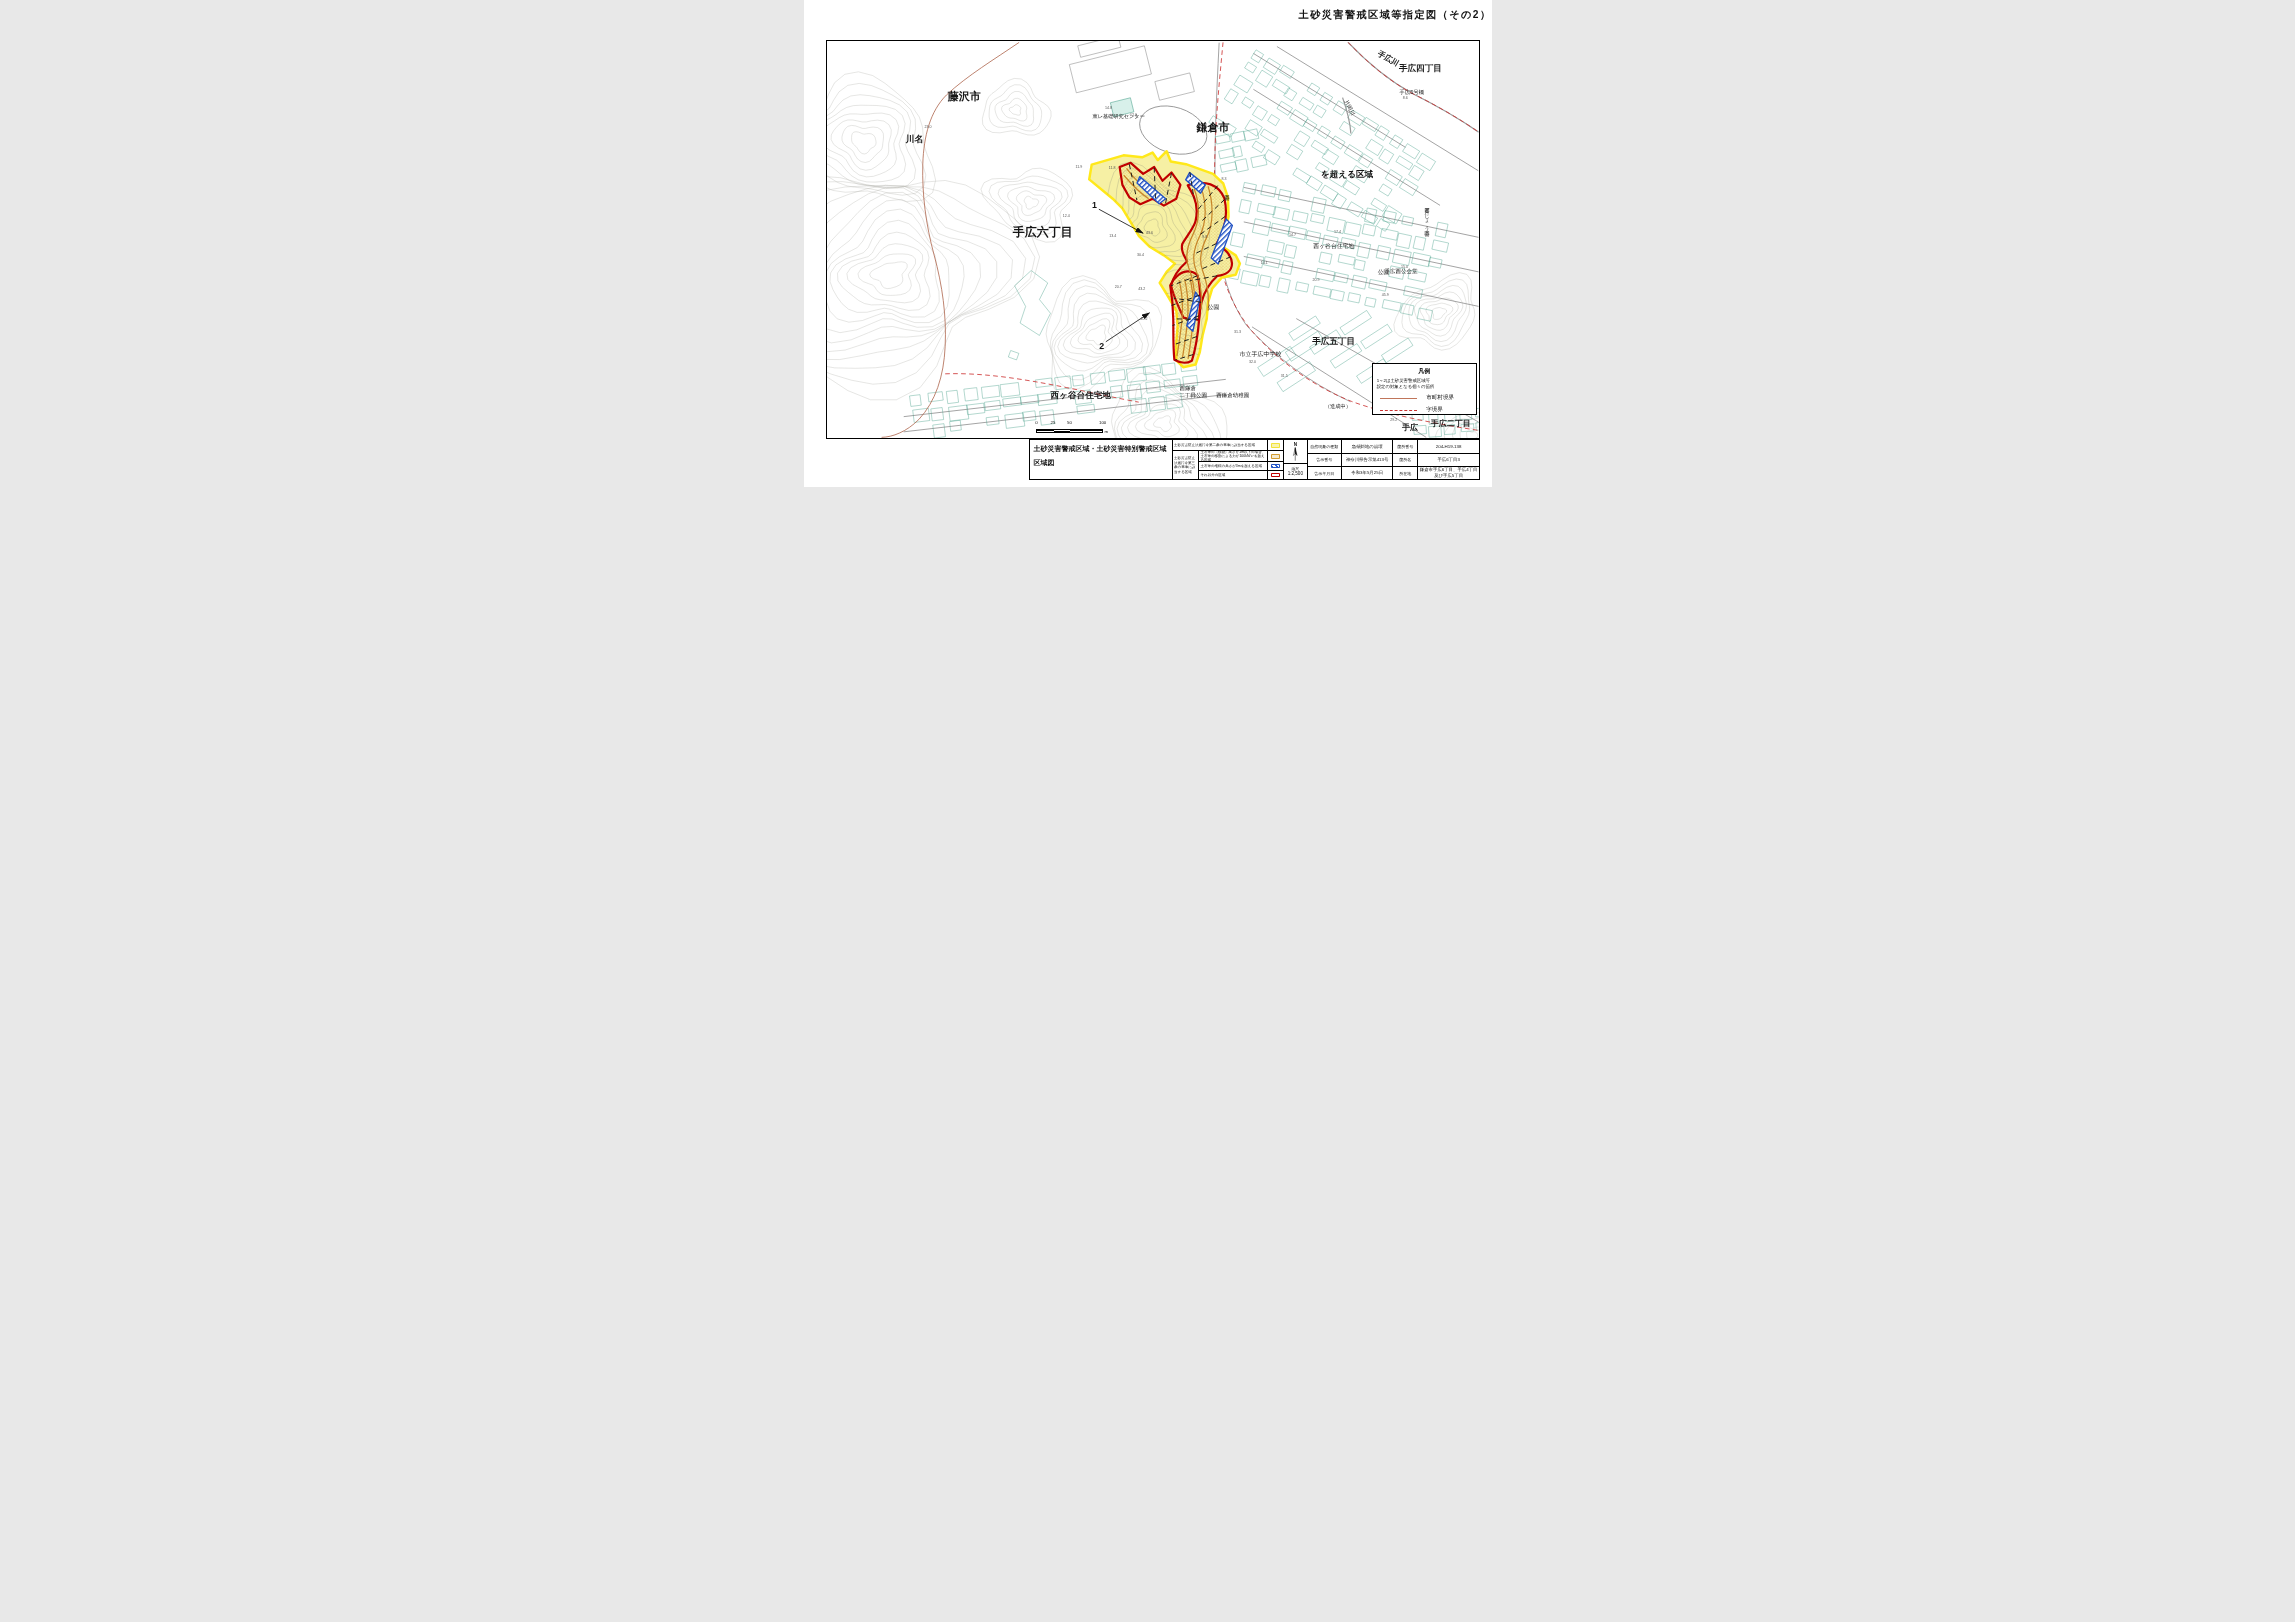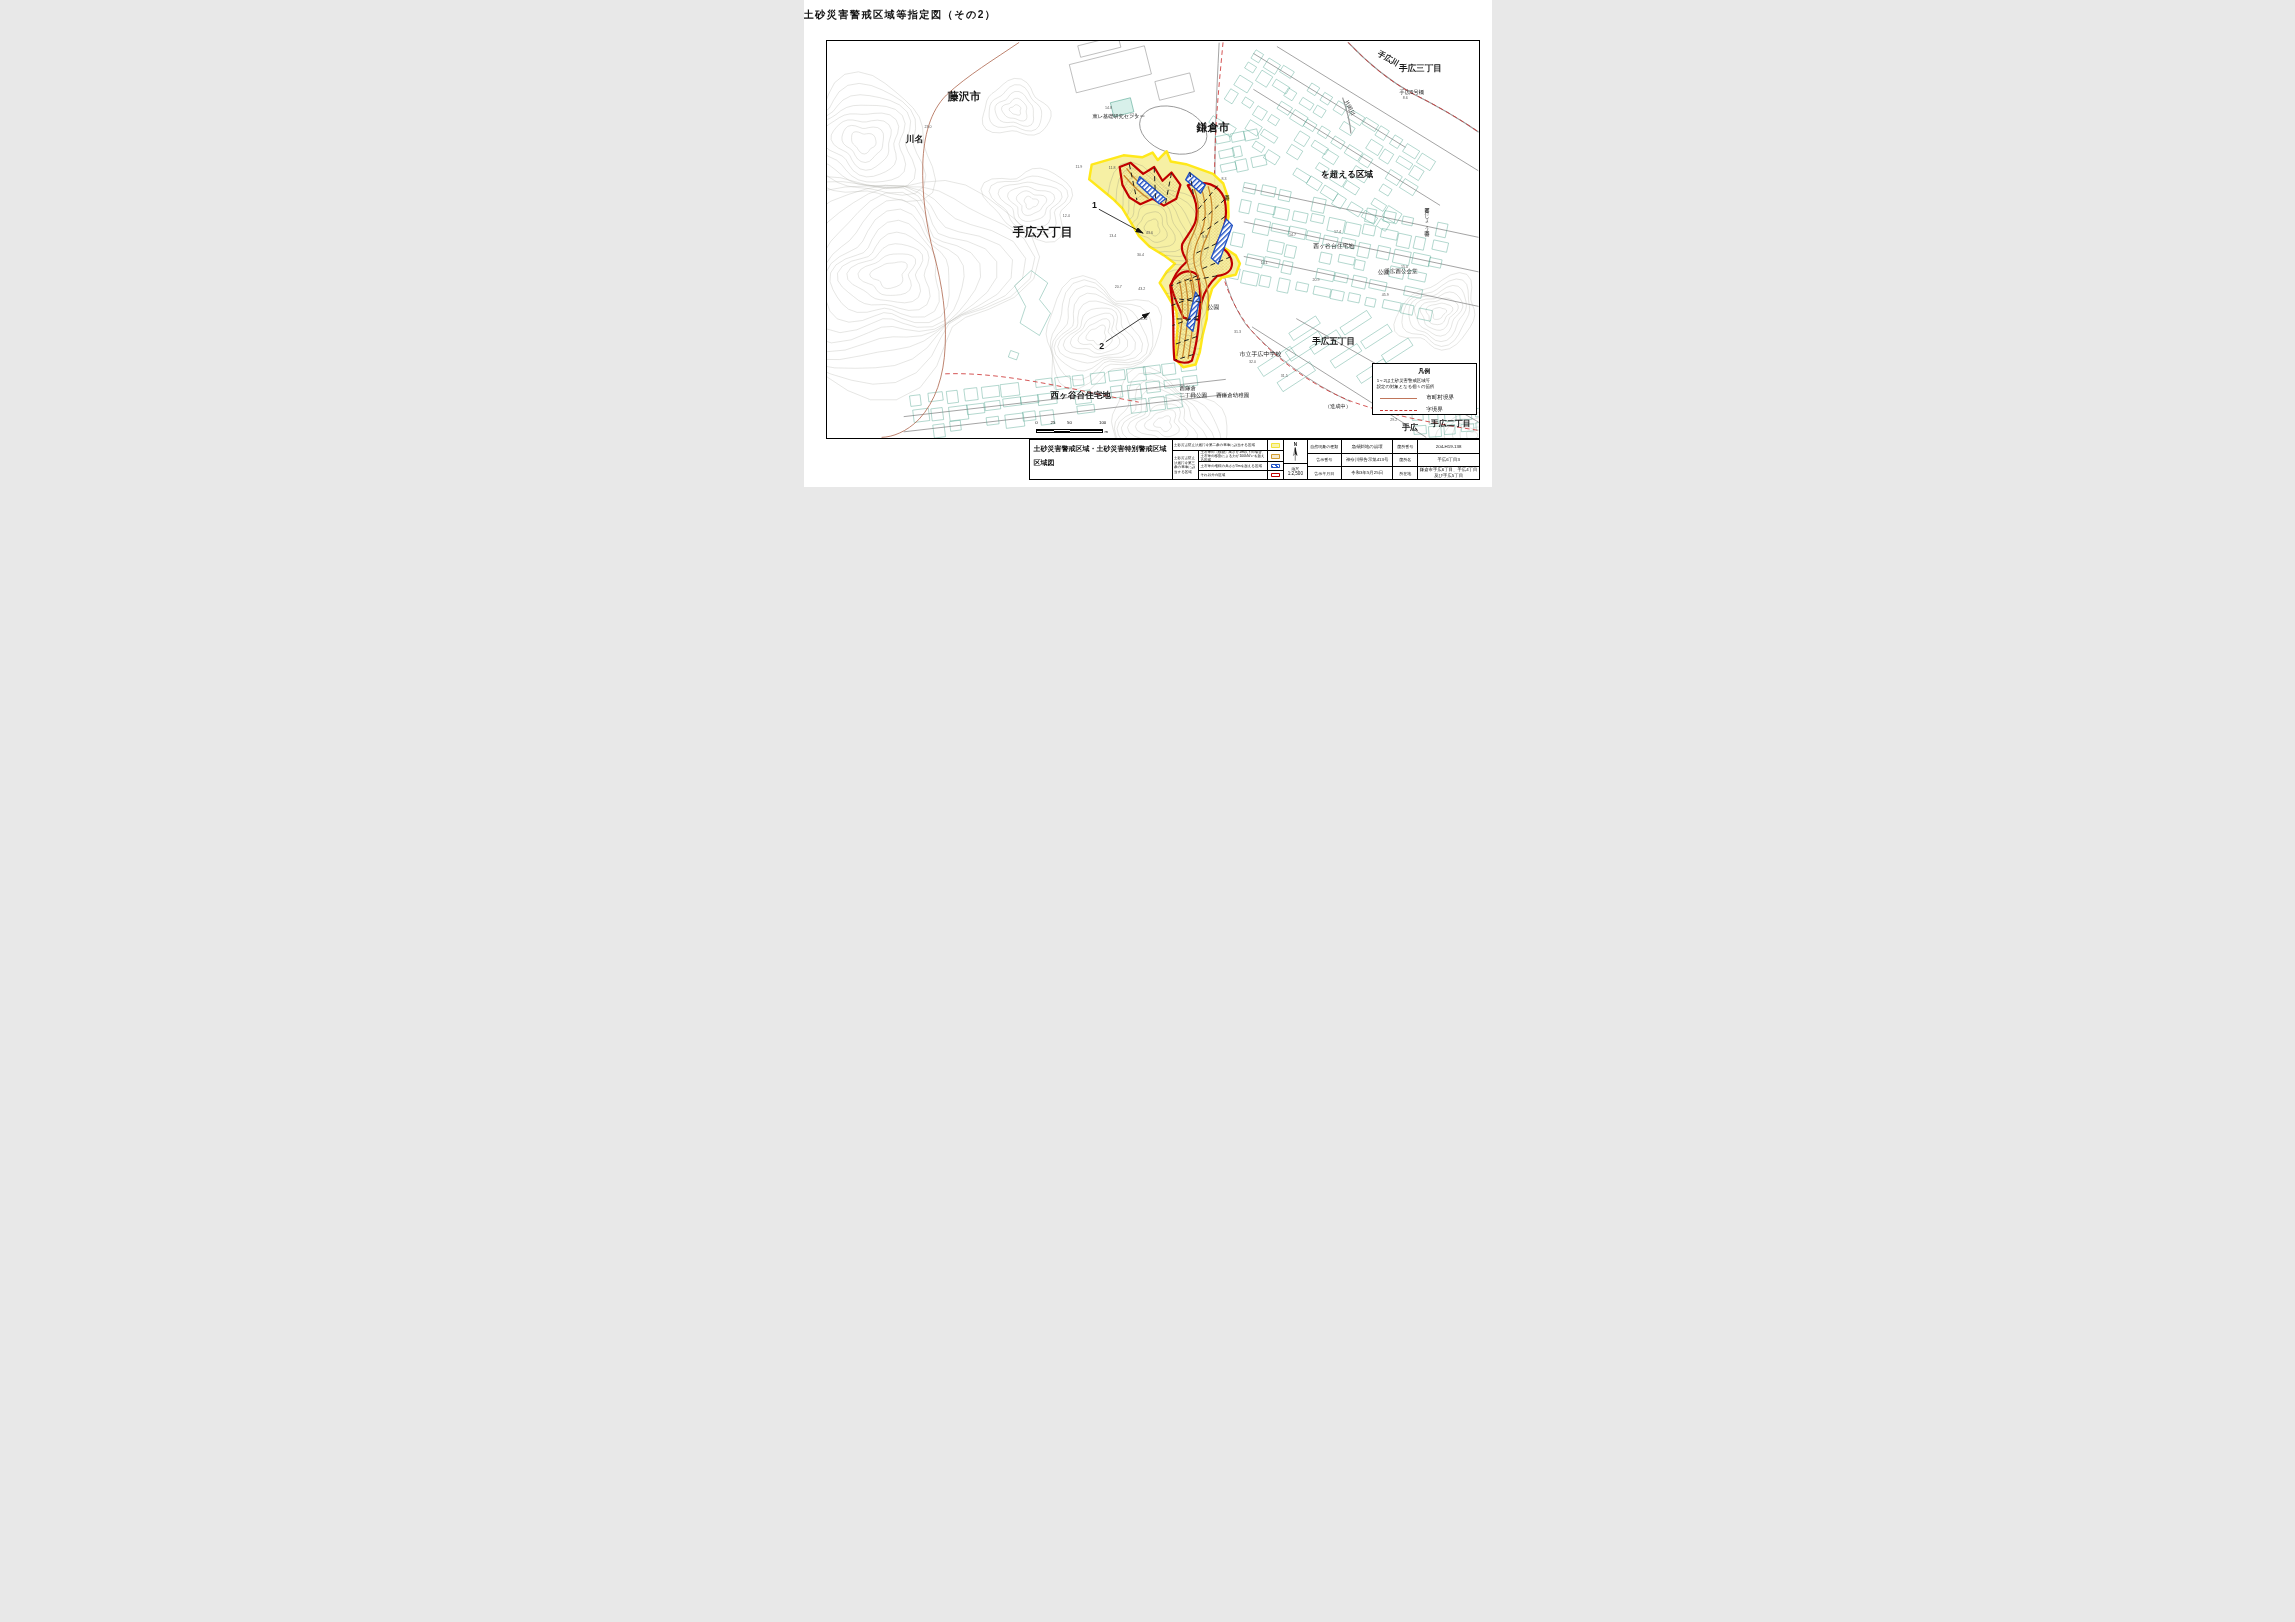--- a/index.html
+++ b/index.html
@@ -1,18 +1,18 @@
 <!DOCTYPE html>
 <html style="font-size:7.4px"><head>
 <meta charset="utf-8">
 <style>
   html,body{margin:0;padding:0;background:#e8e8e8;}
   .page{position:relative;width:688px;height:487px;background:#fff;margin:0 auto;
         font-family:"Liberation Sans","DejaVu Sans",sans-serif;overflow:hidden;}
-  .doc-title{position:absolute;top:1.6%;left:0;width:100%;text-align:left;
+  .doc-title{position:absolute;top:1.6%;left:0;width:100%;text-align:right;
              font-size:10.2px;font-weight:700;letter-spacing:1.4px;color:#111;}
   
   .map-wrap{position:absolute;left:3.33%;top:8.26%;width:95.02%;height:81.94%;
             border:1.4px solid #000;box-sizing:border-box;background:#fff;}
   .map-wrap svg{position:absolute;inset:0;width:100%;height:100%;}
   .layer{position:absolute;inset:0;pointer-events:none;}
   .maplab{position:absolute;white-space:nowrap;color:#151515;line-height:1.05;}
   .elev{position:absolute;white-space:nowrap;color:#555;}
   
   .ctr{fill:none;stroke:#b3b3ab;stroke-width:2.4;}
@@ -466,21 +466,21 @@
           <line class="callout-line" x1="2182" y1="2468" x2="2498" y2="2258" marker-end="url(#arr)"></line>
           <text class="callout-num" x="2152" y="2520" text-anchor="middle">2</text>
         </g>
       </g>
     </svg>
 
     <div id="map-labels" class="layer">
         <div class="maplab" style="left: 20.9968%; top: 14.087%; font-size: 11px; transform: translate(-50%, -50%); font-weight: 700;">藤沢市</div>
         <div class="maplab" style="left: 59.1729%; top: 21.8435%; font-size: 11px; transform: translate(-50%, -50%); font-weight: 700;">鎌倉市</div>
         <div class="maplab" style="left: 13.3616%; top: 24.9739%; font-size: 9px; transform: translate(-50%, -50%); font-weight: 700;">川名</div>
-        <div class="maplab" style="left: 90.9862%; top: 6.88696%; font-size: 8.6px; transform: translate(-50%, -50%); font-weight: 700;">手広三丁目</div>
+        <div class="maplab" style="left: 90.9862%; top: 6.88696%; font-size: 8.6px; transform: translate(-50%, -50%); font-weight: 700;">手広四丁目</div>
         <div class="maplab" style="left: 89.6501%; top: 13.0435%; font-size: 5.5px; transform: translate(-50%, -50%);">手広5号橋</div>
         <div class="maplab" style="left: 86.0021%; top: 4.52174%; font-size: 7.7px; transform: translate(-50%, -50%) rotate(30deg); font-weight: 700;">手広川</div>
         <div class="maplab" style="left: 80.106%; top: 16.7652%; font-size: 5.5px; transform: translate(-50%, -50%) rotate(62deg);">片岡川</div>
         <div class="maplab" style="left: 79.7455%; top: 33.6696%; font-size: 8.6px; transform: translate(-50%, -50%); font-weight: 700;">を超える区域</div>
         <div class="maplab" style="left: 91.8982%; top: 44%; font-size: 5px; transform: translate(-50%, -50%); writing-mode: vertical-rl;">片岡どじょう公園</div>
         <div class="maplab" style="left: 44.6872%; top: 19.0609%; font-size: 5.2px; transform: translate(-50%, -50%);">東レ基礎研究センター</div>
         <div class="maplab" style="left: 33.0435%; top: 47.9304%; font-size: 12px; transform: translate(-50%, -50%); font-weight: 700;">手広六丁目</div>
         <div class="maplab" style="left: 77.6882%; top: 51.6522%; font-size: 5.8px; transform: translate(-50%, -50%);">西ヶ谷台住宅地</div>
         <div class="maplab" style="left: 61.2301%; top: 37.6348%; font-size: 5px; transform: translate(-50%, -50%); writing-mode: vertical-rl;">公園</div>
         <div class="maplab" style="left: 59.2365%; top: 67.0609%; font-size: 5.8px; transform: translate(-50%, -50%);">公園</div>

